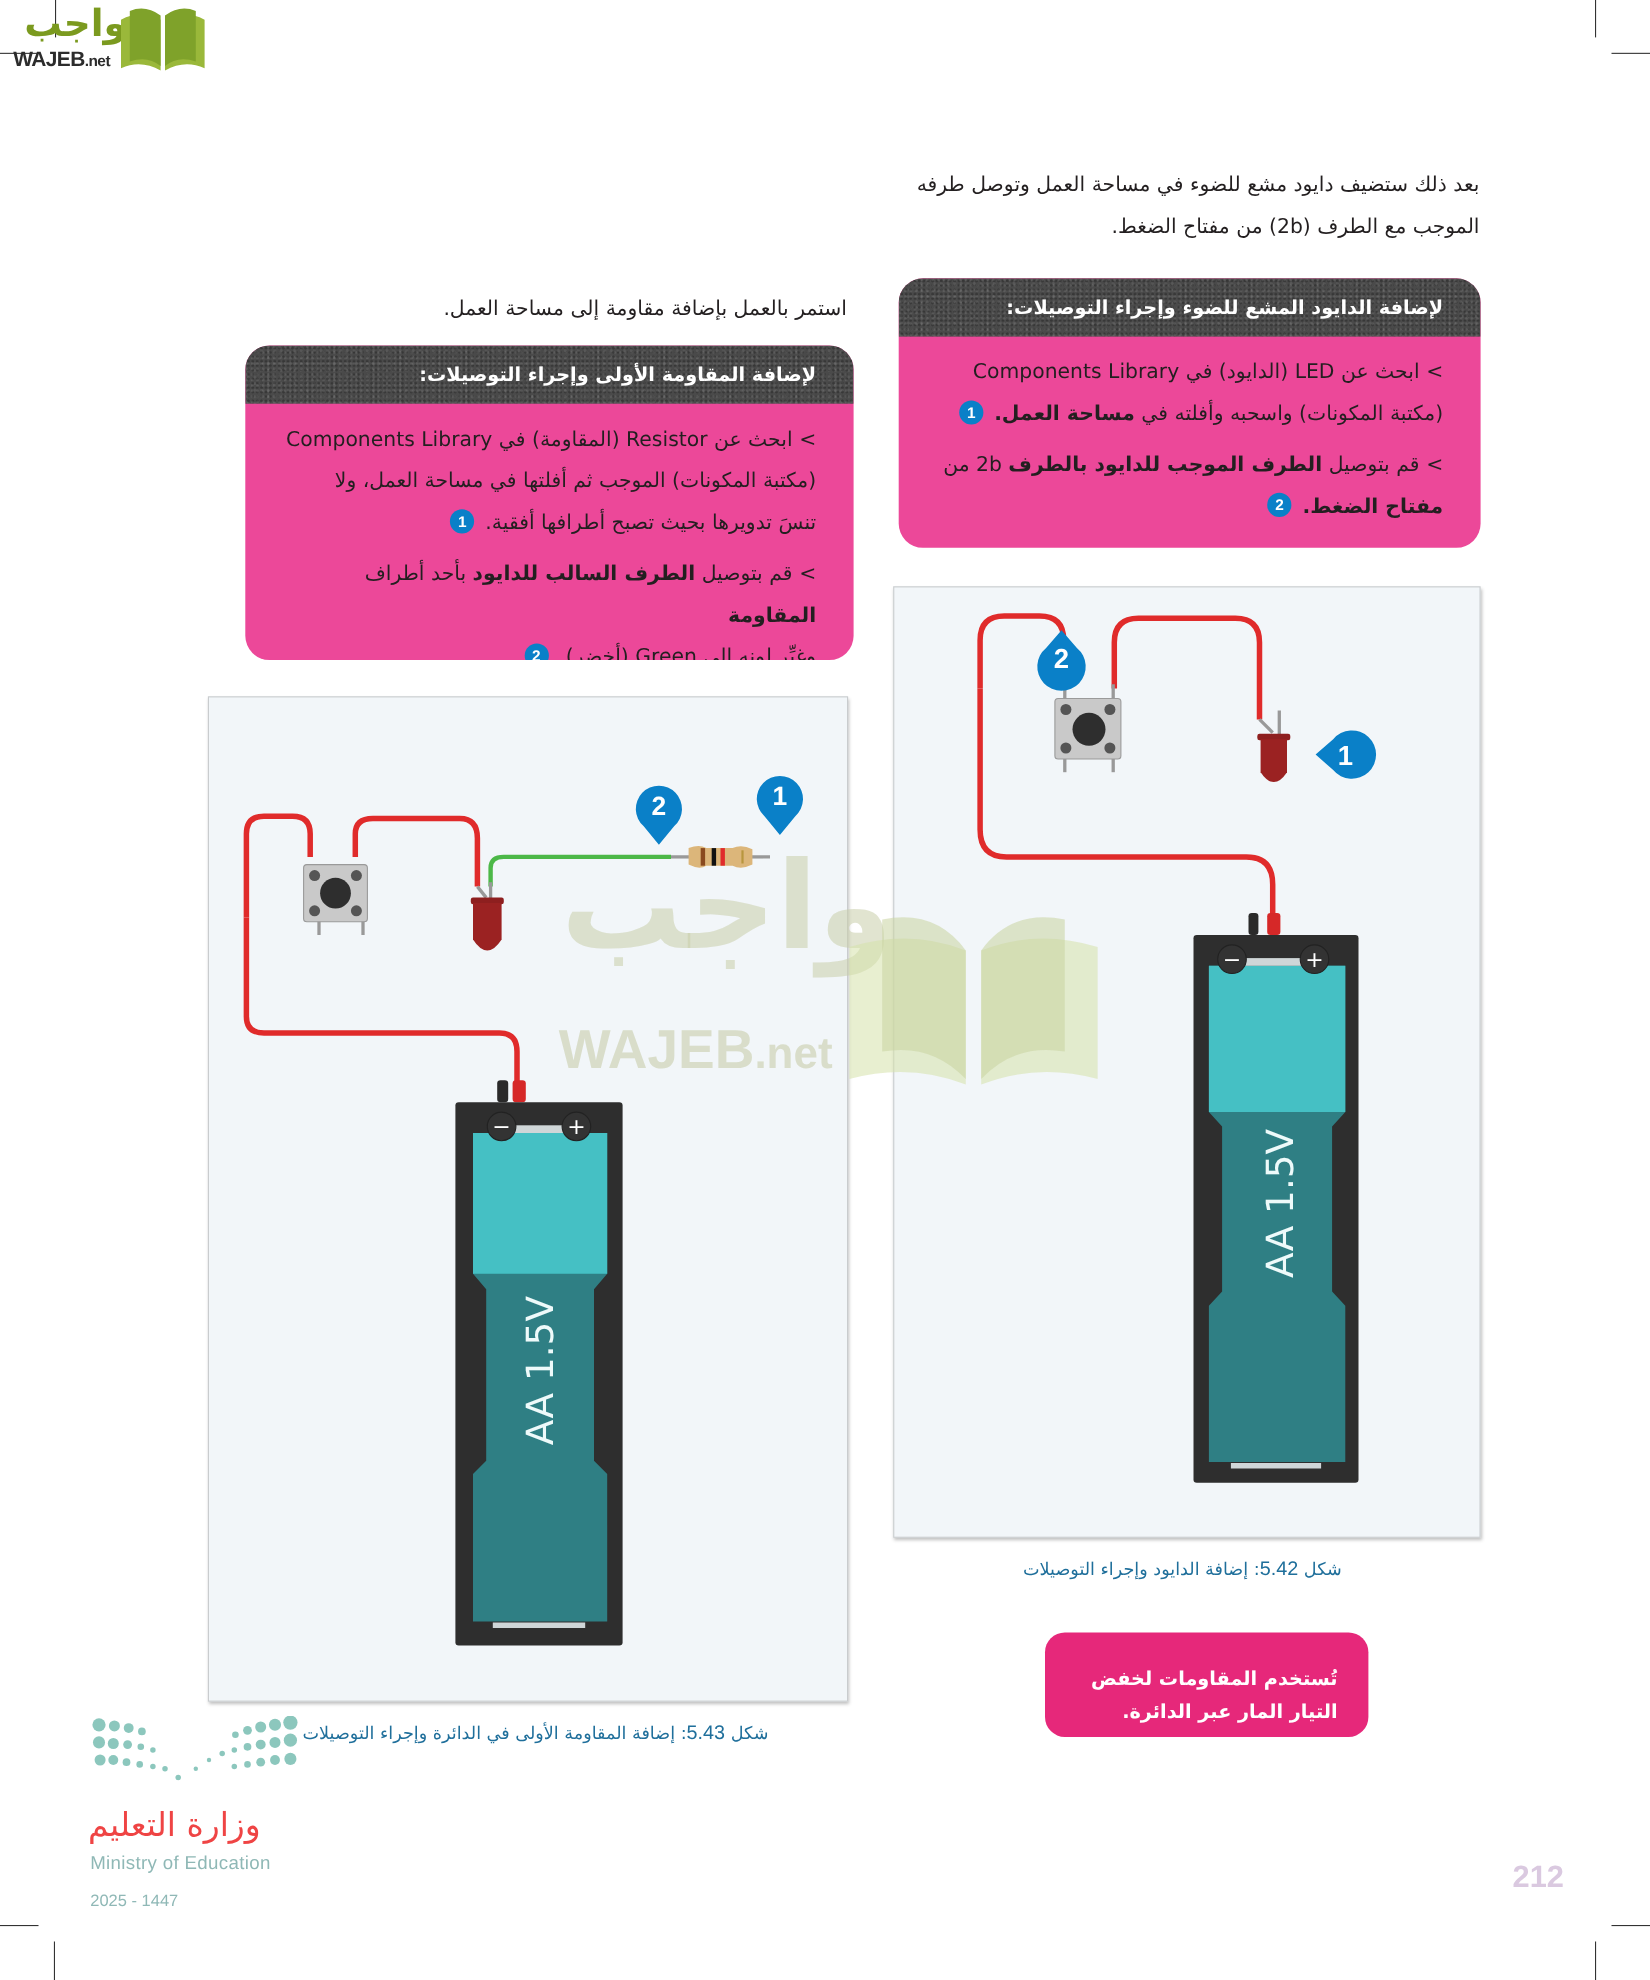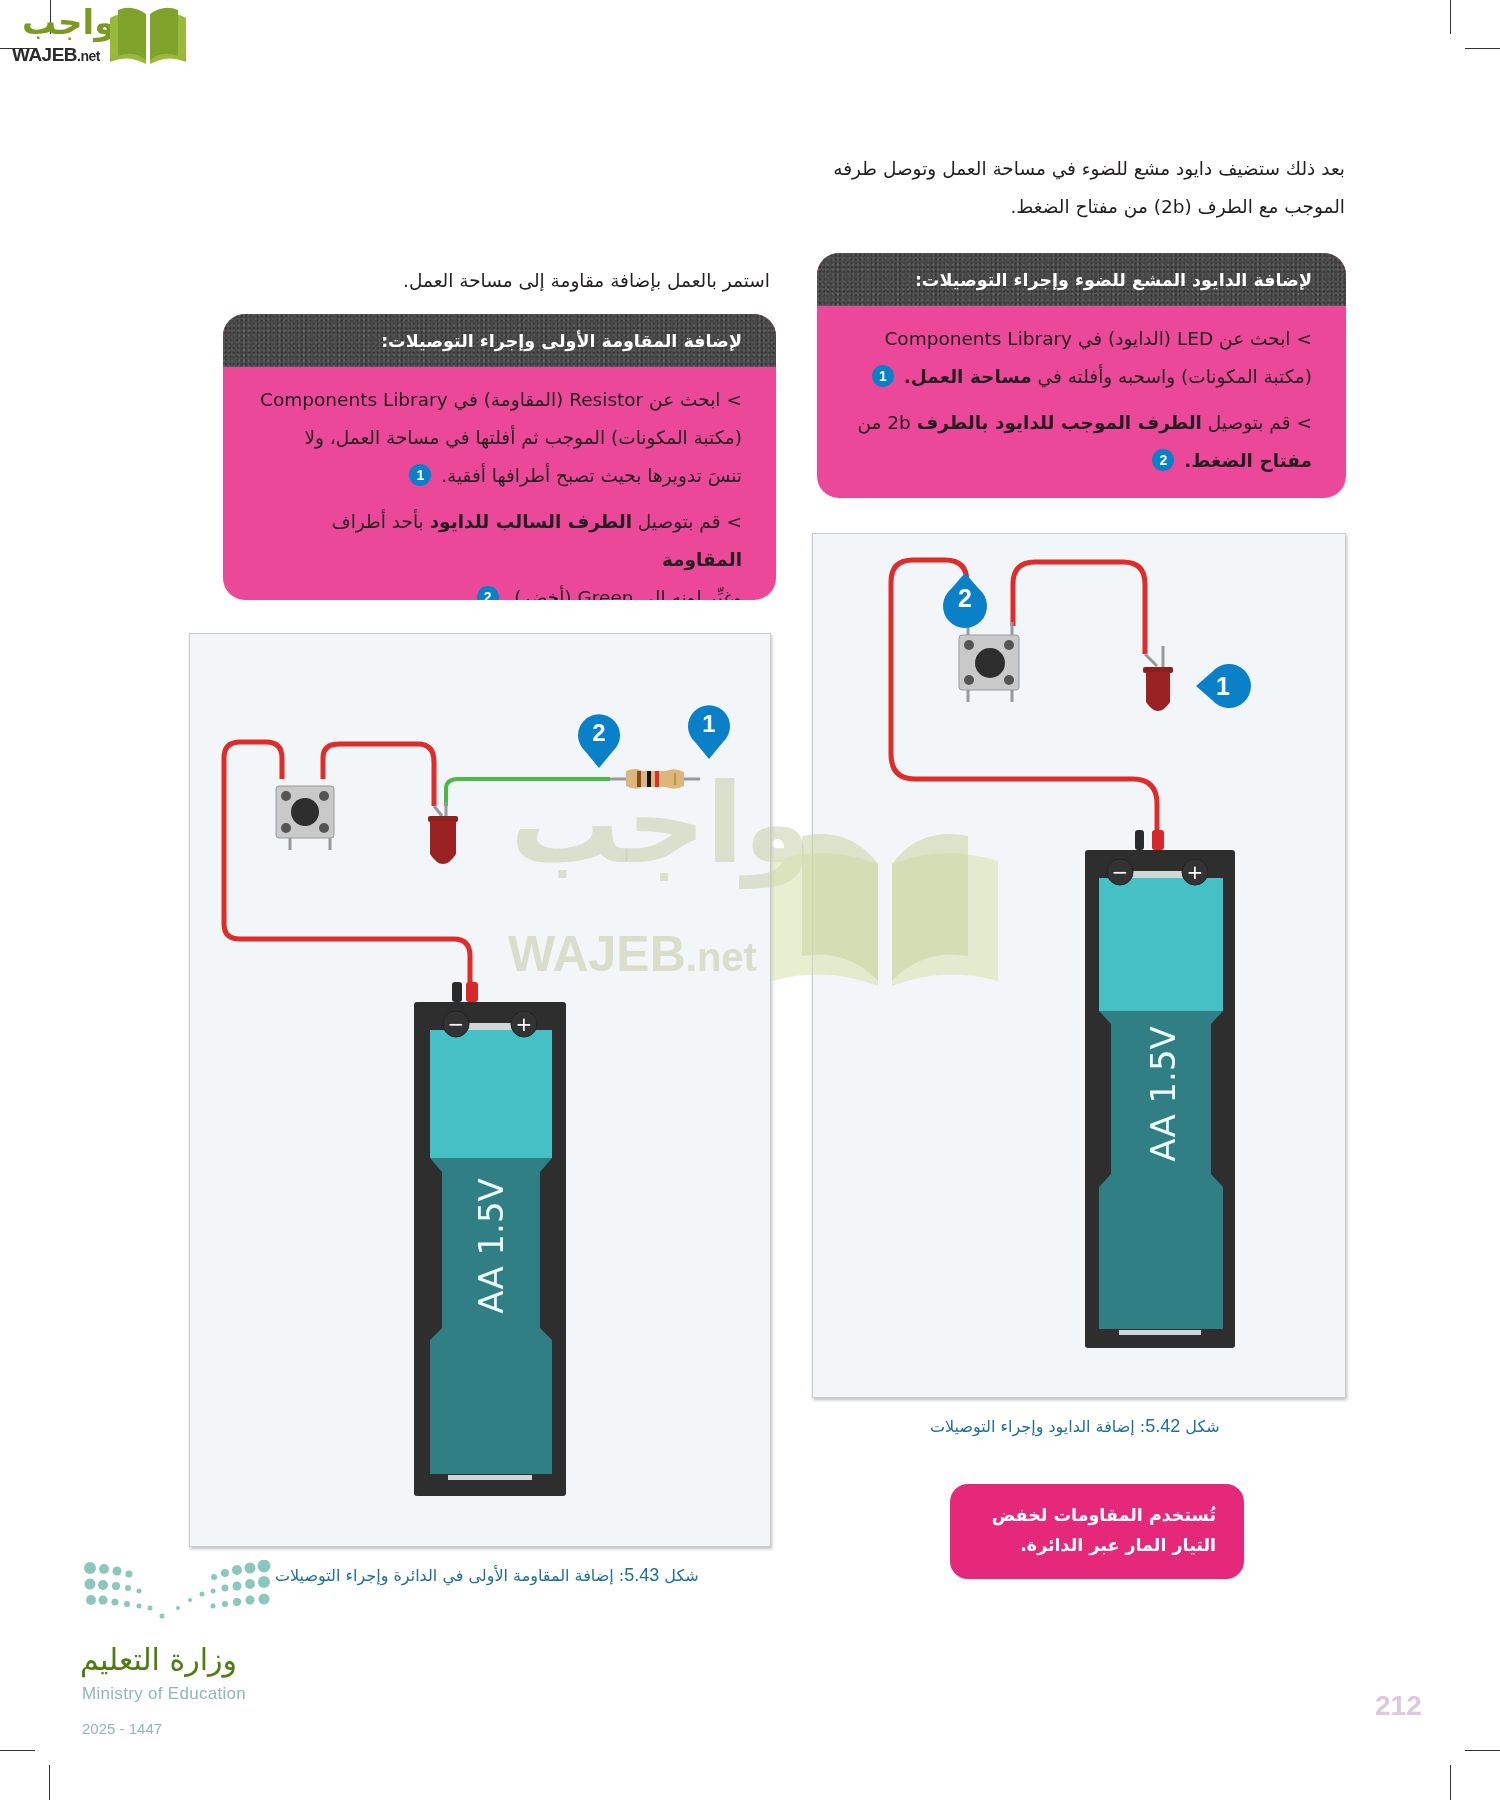--- a/index.html
+++ b/index.html
@@ -51,26 +51,26 @@
   .figure { position: absolute; background: #f2f6f9; border: 1px solid #c9ccce; box-shadow: 1px 2px 3px rgba(0,0,0,0.25); }
   .figure svg { position: absolute; left: 0; top: 0; }
 
   .caption { position: absolute; direction: rtl; font-size: 16px; color: #1f6f9b; white-space: nowrap; }
   .caption .num { font-family: "Liberation Sans", sans-serif; font-size: 18px; }
 
   
   .callout {
     position: absolute; left: 950px; top: 1484px; width: 294px; height: 95px;
     background: #e6287a; border-radius: 18px; color: #ffffff; direction: rtl; text-align: right;
-    font-weight: bold; font-size: 17.5px; line-height: 30px; padding: 16px 28px 0 20px;
+    font-weight: bold; font-size: 17.5px; line-height: 30px; padding: 28px 28px 0 20px;
   }
 
   
   .ministry { left: 80px; top: 1560px; width: 200px; height: 165px; }
-  .ministry .ar { position: absolute; left: 0; top: 82px; width: 185px; text-align: left; direction: rtl; font-size: 30px; color: #4d7c0f; }
+  .ministry .ar { position: absolute; left: 0; top: 82px; width: 185px; text-align: left; direction: rtl; font-size: 30px; color: #ef4444; }
   .ministry .en1 { position: absolute; left: 2px; top: 124px; font-family: "Liberation Sans", sans-serif; font-size: 17px; color: #8fb8b6; letter-spacing: 0.3px; }
   .ministry .en2 { position: absolute; left: 2px; top: 160px; font-family: "Liberation Sans", sans-serif; font-size: 15px; color: #8fb8b6; }
 
   .page-number { position: absolute; left: 1375px; top: 1662px; font-family: "Liberation Sans", sans-serif; font-weight: bold; font-size: 28px; color: #dac9e0; margin-top: 28px; }
 
   
   .watermark { position: absolute; left: 500px; top: 800px; width: 520px; height: 200px; pointer-events: none; }
   .watermark .ar { position: absolute; left: 10px; top: -40px; font-family: "DejaVu Sans", sans-serif; font-weight: bold; font-size: 110px; color: rgba(200,205,170,0.55); direction: rtl; }
   .watermark .en { position: absolute; left: 8px; top: 125px; font-family: "Liberation Sans", sans-serif; font-weight: bold; font-size: 50px; color: rgba(200,205,170,0.6); }
   .watermark .en small { font-size: 40px; }

